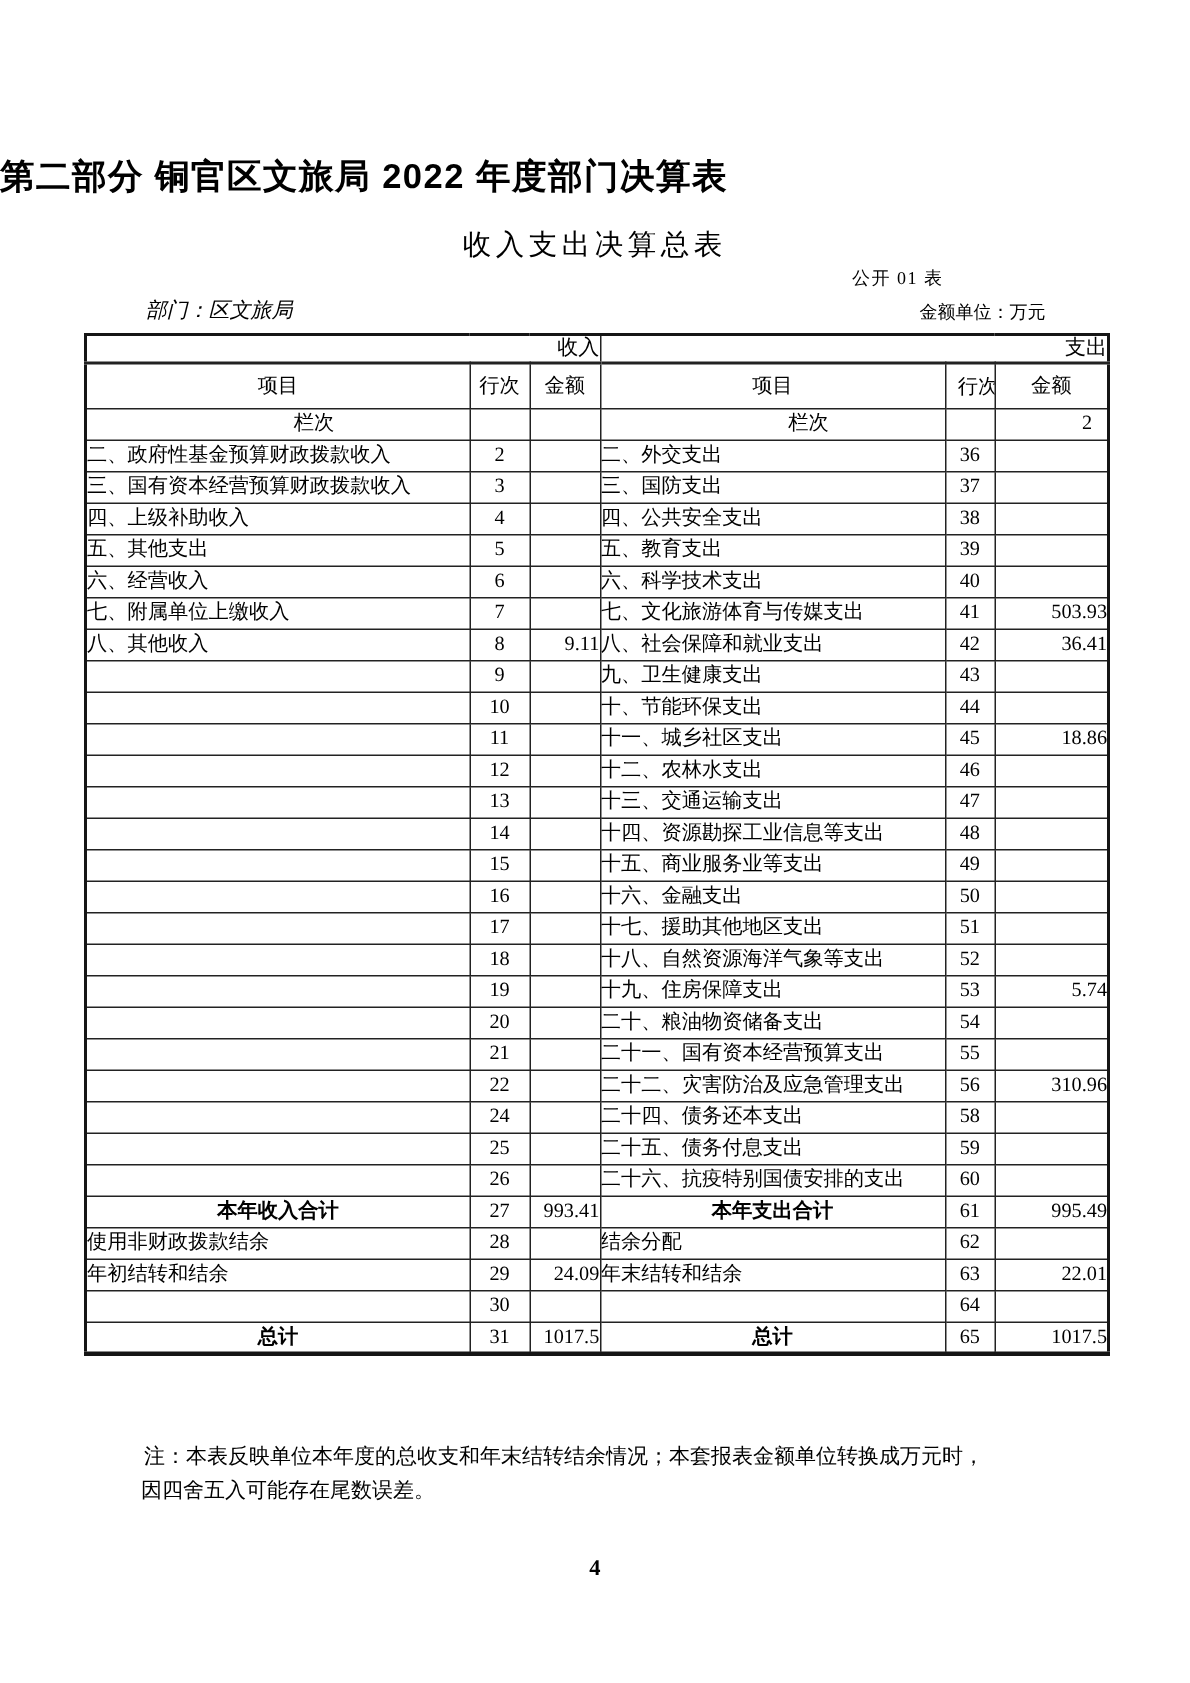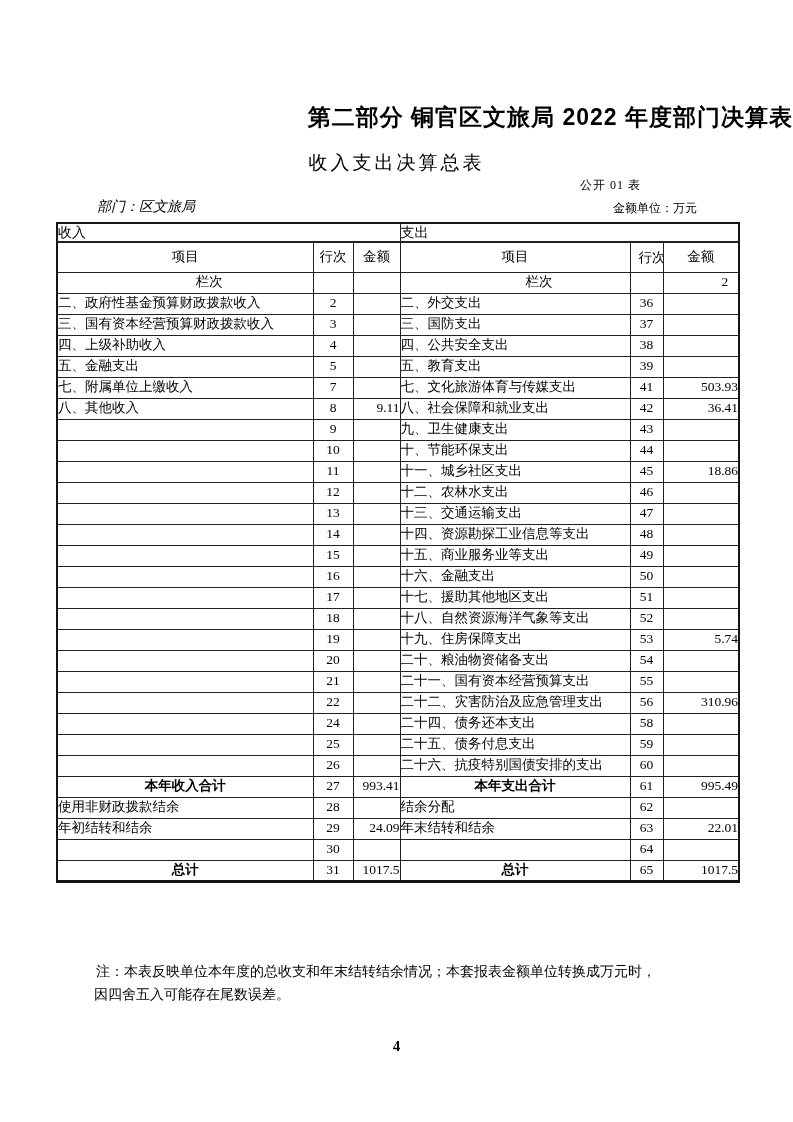--- a/index.html
+++ b/index.html
@@ -5,30 +5,30 @@
   * { margin:0; padding:0; box-sizing:border-box; }
   html,body { width:793px; height:1122px; }
   body {
     position:relative;
     background:#ffffff;
     color:#000000;
     font-family:"Liberation Serif","DejaVu Serif",serif;
   }
   .page-title {
     position:absolute; top:102px; left:0; width:100%;
-    text-align:right; font-size:23px; font-weight:bold;
+    text-align:left; font-size:23px; font-weight:bold;
     font-family:"Liberation Sans","DejaVu Sans",sans-serif;
     letter-spacing:1px;
   }
   .page-subtitle {
     position:absolute; top:150px; left:0; width:100%;
     text-align:center; font-size:19px; letter-spacing:3px; font-weight:500;
   }
   .table-code {
-    position:absolute; top:177px; left:568px; font-size:12px; letter-spacing:1px;margin-left:12px;
+    position:absolute; top:177px; left:568px; font-size:12px; letter-spacing:1px;
   }
   .dept-label {
     position:absolute; top:198px; left:97px; font-size:14px;font-style:italic;
   }
   .unit-label {
     position:absolute; top:200px; left:613px; font-size:12px;
   }
   table.summary {
     position:absolute; left:56px; top:222px; width:682px;
     border-collapse:collapse; table-layout:fixed;
@@ -38,21 +38,21 @@
   table.summary td {
     border:1px solid #222222;
     font-size:13.5px;
     line-height:1.08;
     vertical-align:middle;
     overflow:hidden;
     white-space:nowrap;
     height:21px;
     padding:0;
   }
-  tr.h1 td { height:19px; text-align:left; border-bottom-width:2px; font-size:14px; }
+  tr.h1 td { height:19px; text-align:right; border-bottom-width:2px; font-size:14px; }
   tr.h2 td { height:30px; text-align:center; }
   tr.h3 td { height:21px; text-align:center;padding-left:48px; }
   td.c-item   { text-align:left; padding-left:2px; }
   td.c-item-r { padding-left:3px; }
   td.c-rowno  { text-align:center; }
   td.c-amt    { text-align:right; padding-right:2px; }
   td.c-amt-r  { padding-right:5px; }
   td.total    { text-align:center; font-weight:bold; }
   .wrap2 {
     display:inline-block; width:16px;
@@ -126,25 +126,33 @@
   </tr>
       <tr>
     <td class="c-item">四、上级补助收入</td>
     <td class="c-rowno">4</td>
     <td class="c-amt"></td>
     <td class="c-item c-item-r">四、公共安全支出</td>
     <td class="c-rowno">38</td>
     <td class="c-amt c-amt-r"></td>
   </tr>
       <tr>
-    <td class="c-item">五、金融支出</td>
+    <td class="c-item">五、其他支出</td>
     <td class="c-rowno">5</td>
     <td class="c-amt"></td>
     <td class="c-item c-item-r">五、教育支出</td>
     <td class="c-rowno">39</td>
+    <td class="c-amt c-amt-r"></td>
+  </tr>
+      <tr>
+    <td class="c-item">六、经营收入</td>
+    <td class="c-rowno">6</td>
+    <td class="c-amt"></td>
+    <td class="c-item c-item-r">六、科学技术支出</td>
+    <td class="c-rowno">40</td>
     <td class="c-amt c-amt-r"></td>
   </tr>
       <tr>
     <td class="c-item">七、附属单位上缴收入</td>
     <td class="c-rowno">7</td>
     <td class="c-amt"></td>
     <td class="c-item c-item-r">七、文化旅游体育与传媒支出</td>
     <td class="c-rowno">41</td>
     <td class="c-amt c-amt-r">503.93</td>
   </tr>

